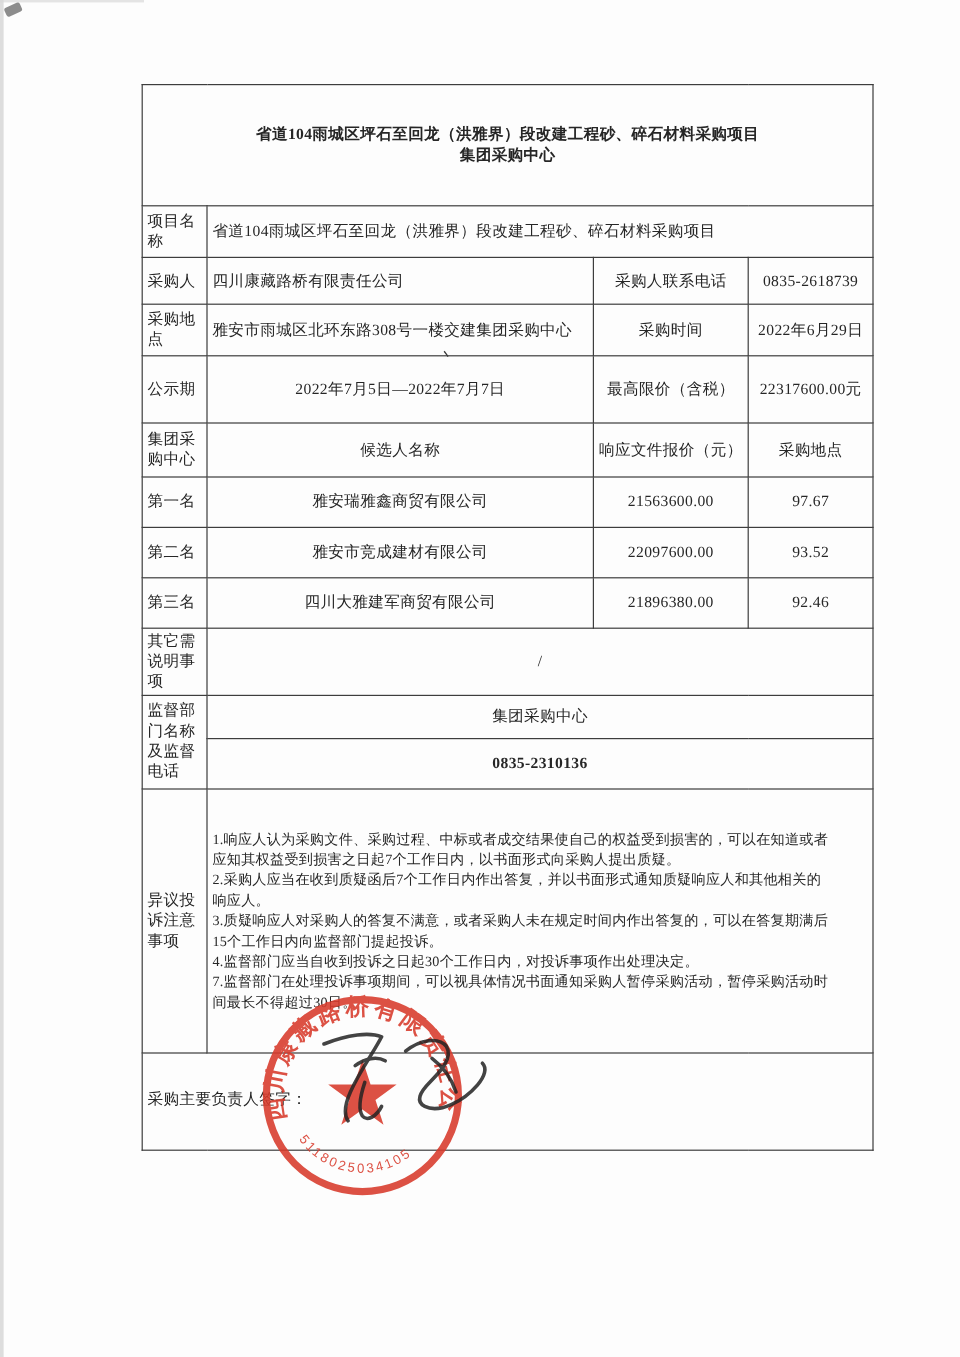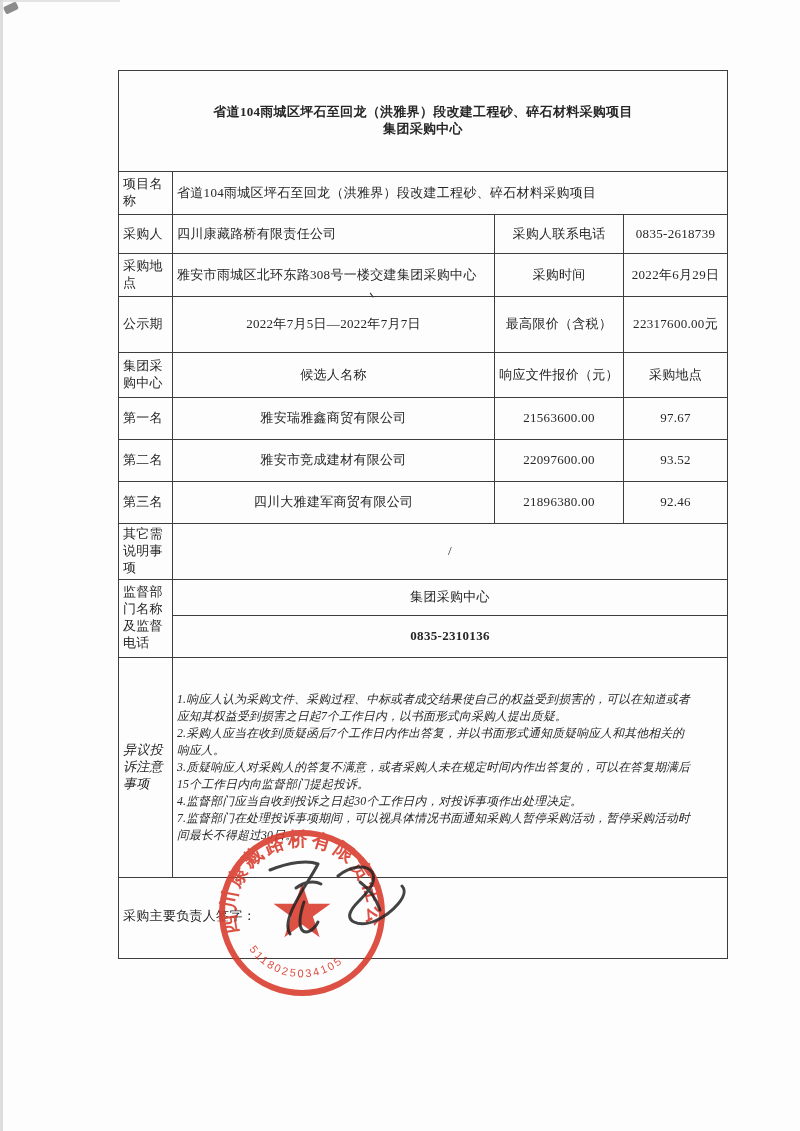--- a/index.html
+++ b/index.html
@@ -37,21 +37,21 @@
   td.val-left{padding-left:8px;}
   tr.r-name td{height:38px;}
   tr.r-buyer td{height:34px;font-family:Liberation Serif, serif;}
   tr.r-loc td{height:38px;}
   tr.r-pub td{height:51px;}
   tr.r-candhead td{height:40px;}
   tr.r-cand td{height:37px;}
   tr.r-other td{height:40px;}
   tr.r-sup1 td{height:31px;}
   tr.r-sup2 td{height:37px;font-weight:bold;}
-  tr.r-dispute td{height:215px;font-style:italic;}
+  tr.r-dispute td{height:215px;}
   tr.r-sign td{height:76px;font-family:Liberation Mono, monospace;}
 
   td.dispute-cell{vertical-align:middle;padding:6px 8px 6px 8px;}
   .dispute-line{font-size:11.8px;line-height:1.44;letter-spacing:.2px;white-space:nowrap;}
   td.sign-cell{padding-left:10px;font-size:13.5px;}
 
   .stray-mark{position:absolute;left:366px;top:288px;font-size:13px;color:#3a3a3a;}
 
   .stamp-wrap{position:absolute;left:200px;top:818px;width:242px;height:196px;pointer-events:none;}
 </style>

